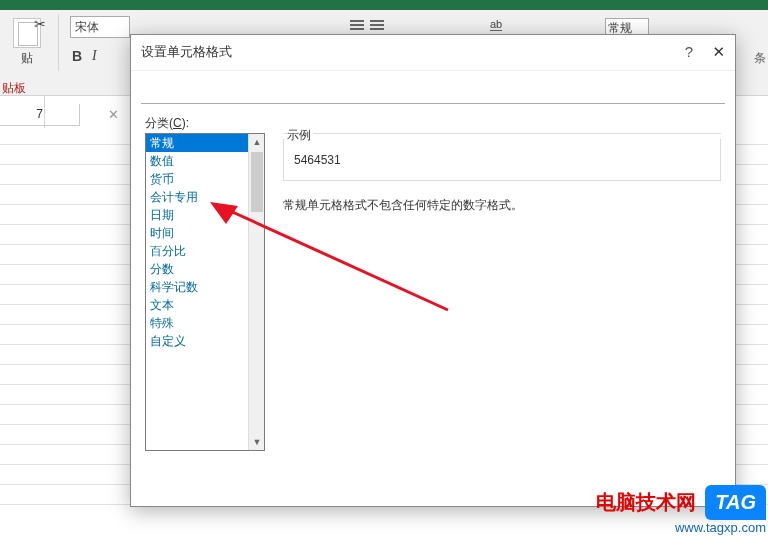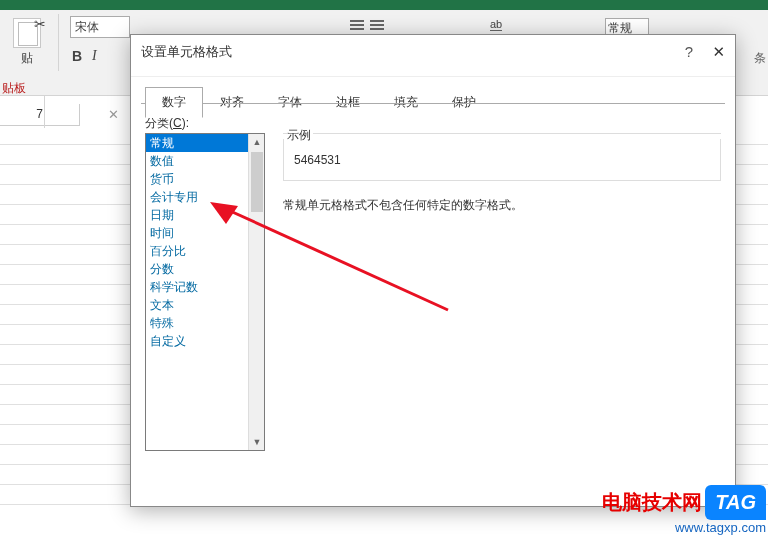--- a/index.html
+++ b/index.html
@@ -29,21 +29,21 @@
 .namebox { position: absolute; left: 0; top: 104px; width: 80px; height: 22px; border-right: 1px solid #ccc; border-bottom: 1px solid #ccc; text-align: center; padding-top: 3px; color: #333; }
 .fx-x { position:absolute; left:108px; top:107px; color:#999; font-size:13px;}
 .fx-v { position:absolute; left:128px; top:107px; color:#999; font-size:13px;}
 .sheet { position: absolute; left: 0; top: 128px; width: 768px; bottom: 0; background: #fff; }
 .gridline { position: absolute; left: 0; width: 768px; height: 1px; background: #e0e0e0; }
 .vgrid { position:absolute; left:44px; top:96px; bottom:0; width:1px; background:#d4d4d4; }
 .vgrid2 { position:absolute; right:32px; top:136px; bottom:16px; width:1px; background:#d4d4d4; }
 
 
 .dialog { position: absolute; left: 130px; top: 34px; width: 606px; height: 473px; background: #fff; border: 1px solid #888; box-shadow: 0 4px 20px rgba(0,0,0,0.3); }
-.dlg-title { height: 42px; padding: 8px 10px; font-size: 13px; color: #333; border-bottom: 1px solid #eee; }
+.dlg-title { height: 36px; padding: 8px 10px; font-size: 13px; color: #333; border-bottom: 1px solid #eee; }
 .dlg-help { position: absolute; right: 42px; top: 8px; font-size: 15px; color: #555; cursor: pointer; }
 .dlg-close { position: absolute; right: 10px; top: 8px; font-size: 15px; color: #333; cursor: pointer; }
 
 .tabs { display: flex; padding: 10px 10px 0 14px; }
 .tab { padding: 6px 16px; color: #333; border: 1px solid transparent; cursor: pointer; }
 .tab.active { border: 1px solid #ababab; border-bottom: 1px solid #fff; background: #fff; position: relative; z-index: 2; }
 .tabline { position: absolute; left: 10px; right: 10px; top: 68px; height: 1px; background: #ababab; z-index: 1; }
 
 .body { position: absolute; left: 14px; right: 14px; top: 80px; bottom: 14px; }
 .cat-label { color: #333; margin-bottom: 4px; }
@@ -63,21 +63,21 @@
 .sample-value { color: #333; }
 .desc { position: absolute; left: 138px; top: 82px; color: #333; }
 
 
 .arrow { position: absolute; left: 208px; top: 200px; width: 250px; height: 120px; pointer-events: none; }
 
 
 .wm { position: absolute; right: 2px; bottom: 2px; text-align: right; }
 .wm .cn { color: #e60000; font-size: 20px; font-weight: bold; display:inline-block; vertical-align:middle;}
 .wm .url { color: #1565c0; font-size: 13px; display:block; }
-.tag { display:inline-block; vertical-align:middle; background:#0a84ff; color:#fff; font-weight:bold; font-size:20px; padding:6px 10px; border-radius:6px 6px 0 6px; font-style:italic;}
+.tag { display:inline-block; vertical-align:middle; margin-left:6px; background:#0a84ff; color:#fff; font-weight:bold; font-size:20px; padding:6px 10px; border-radius:6px 6px 0 6px; font-style:italic;}
 </style>
 </head>
 <body>
 
 <div class="topbar"></div>
 
 <div class="ribbon">
   <div class="paste-block">
     <div class="paste-icon"></div>
     <div class="paste-label">贴</div>
@@ -130,28 +130,20 @@
   <div class="gridline" style="top:336px"></div>
   <div class="gridline" style="top:356px"></div>
   <div class="gridline" style="top:376px"></div>
 </div>
 
 <div class="dialog">
   <div class="dlg-title">设置单元格格式</div>
   <span class="dlg-help">?</span>
   <span class="dlg-close">✕</span>
 
-  <div class="tabs">
-    <div class="tab active">数字</div>
-    <div class="tab">对齐</div>
-    <div class="tab">字体</div>
-    <div class="tab">边框</div>
-    <div class="tab">填充</div>
-    <div class="tab">保护</div>
-  </div>
   <div class="tabline"></div>
 
   <div class="body">
     <div class="cat-label">
       <span>分类(</span><u>C</u><span>):</span>
     </div>
 
     <div class="listbox">
       <div class="item sel">常规</div>
       <div class="item">数值</div>

